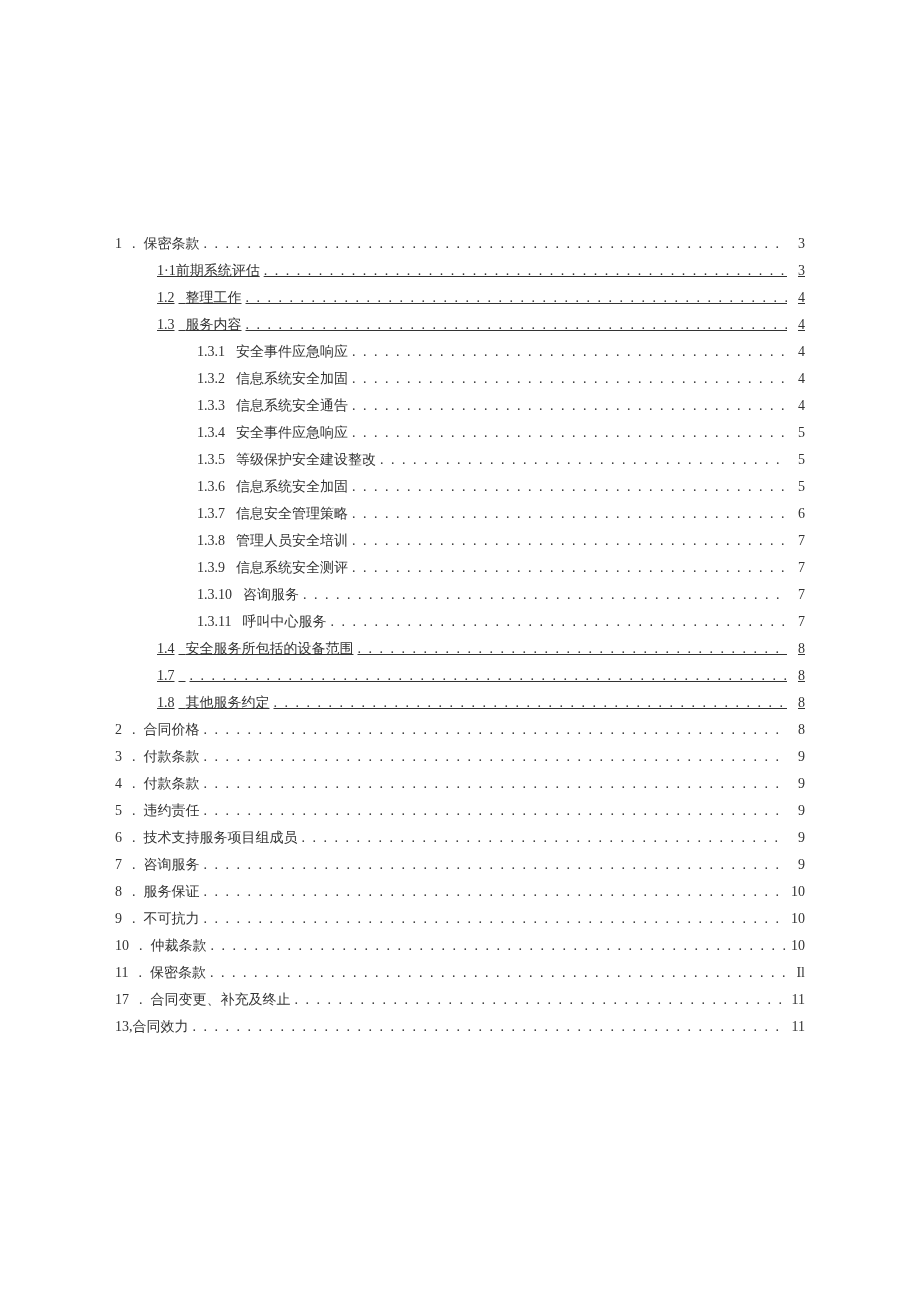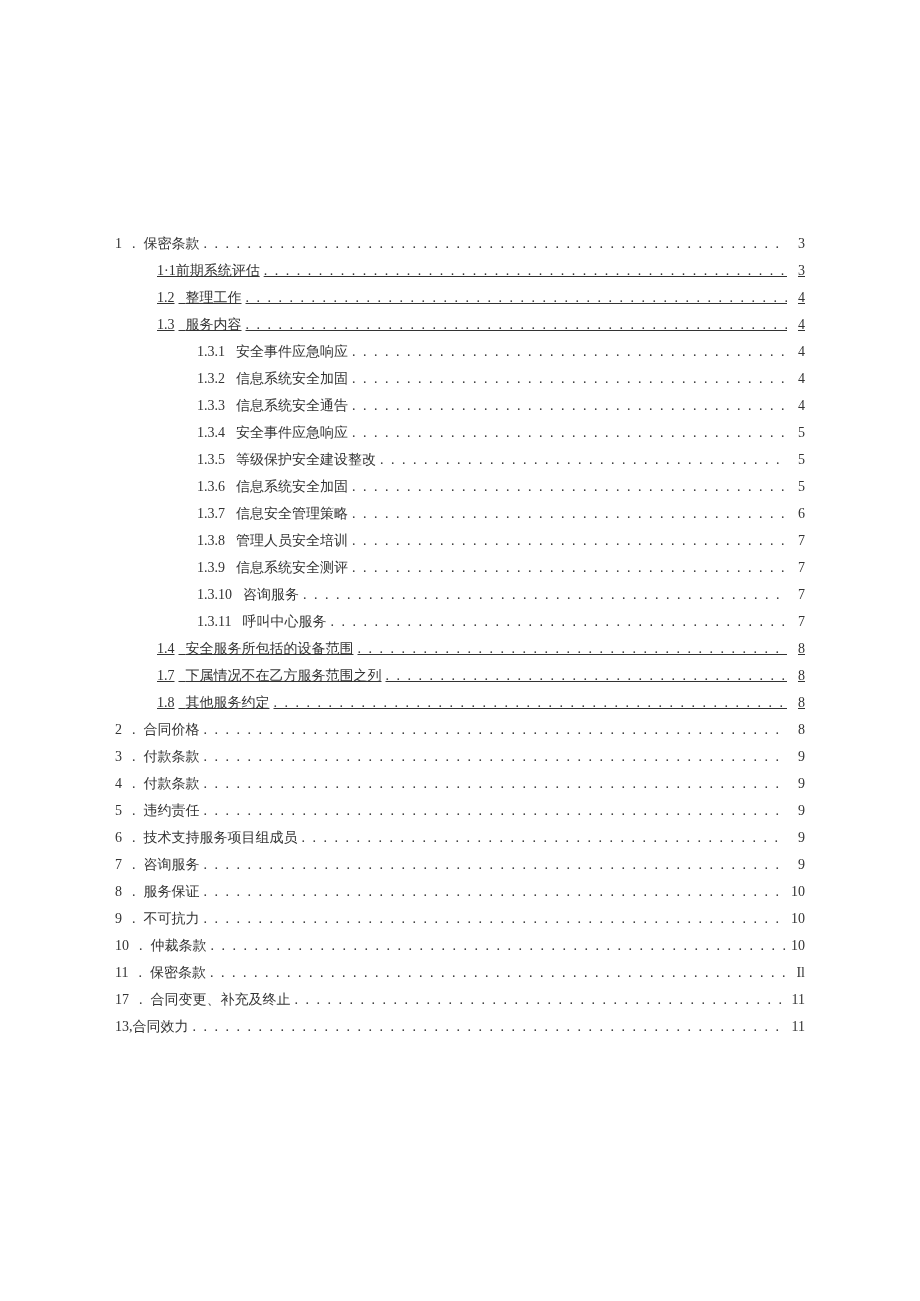--- a/index.html
+++ b/index.html
@@ -167,21 +167,20 @@
     <div class="toc-row indent-1">
       <span class="toc-num">1.4</span>
       <span>&nbsp;&nbsp;</span>
       <span class="toc-title">安全服务所包括的设备范围</span>
       <span class="toc-dots">. . . . . . . . . . . . . . . . . . . . . . . . . . . . . . . . . . . . . . . . . . . . . . . . . . . . . . . . . . . . . . . . . . . . . . . . . . . . . . . . . . . . . . . . . . . . . . . . . . . . . .</span>
       <span class="toc-page">8</span>
     </div>
     <div class="toc-row indent-1">
       <span class="toc-num">1.7</span>
       <span>&nbsp;&nbsp;</span>
-      <span class="toc-title">下属情况不在乙方服务范围之列</span>
       <span class="toc-dots">. . . . . . . . . . . . . . . . . . . . . . . . . . . . . . . . . . . . . . . . . . . . . . . . . . . . . . . . . . . . . . . . . . . . . . . . . . . . . . . . . . . . . . . . . . . . . . . . . . . . . .</span>
       <span class="toc-page">8</span>
     </div>
     <div class="toc-row indent-1">
       <span class="toc-num">1.8</span>
       <span>&nbsp;&nbsp;</span>
       <span class="toc-title">其他服务约定</span>
       <span class="toc-dots">. . . . . . . . . . . . . . . . . . . . . . . . . . . . . . . . . . . . . . . . . . . . . . . . . . . . . . . . . . . . . . . . . . . . . . . . . . . . . . . . . . . . . . . . . . . . . . . . . . . . . .</span>
       <span class="toc-page">8</span>
     </div>

